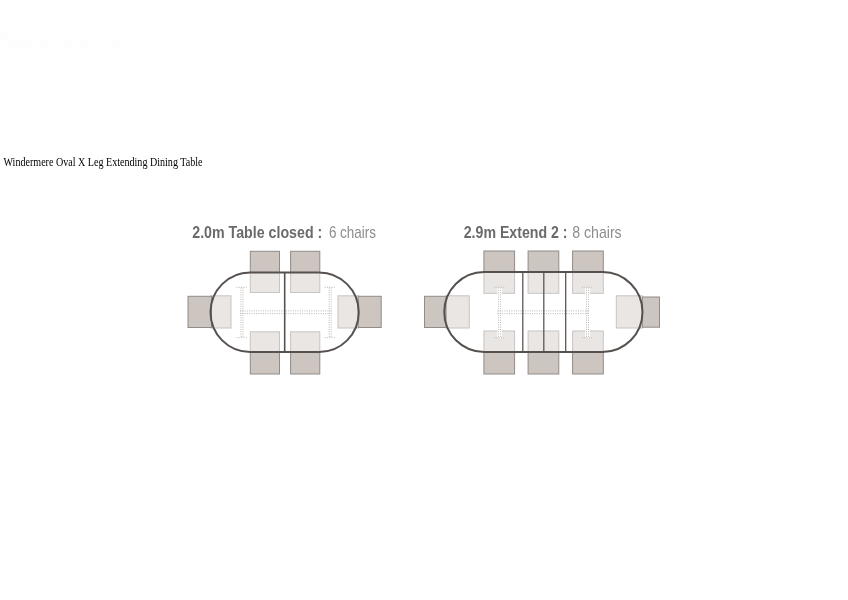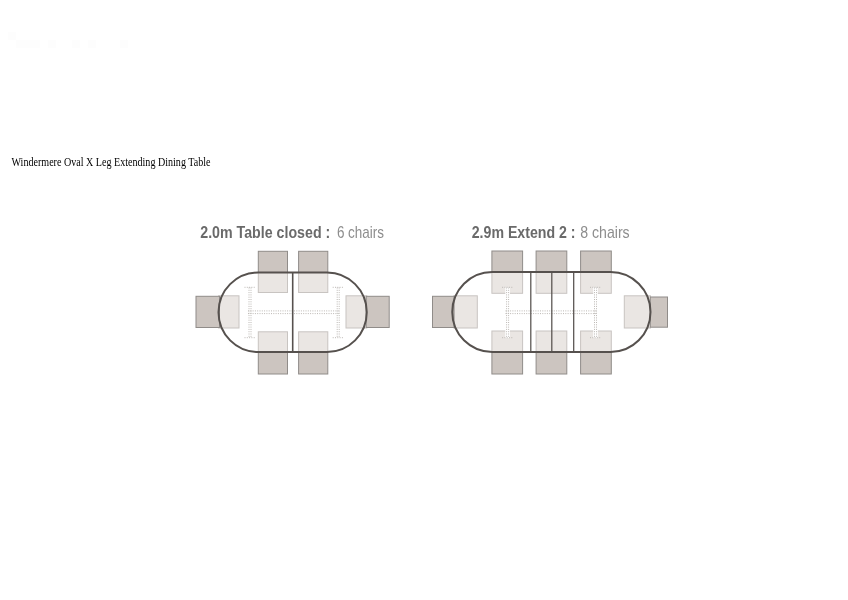--- a/index.html
+++ b/index.html
@@ -1,16 +1,16 @@
 <!DOCTYPE html>
 <html><head>
 <meta charset="utf-8">
 <style>
   html,body{margin:0;padding:0;background:#ffffff;}
-  #page{position:relative;width:820px;height:600px;background:#ffffff;overflow:hidden;margin-left:8px;}
+  #page{position:relative;width:820px;height:600px;background:#ffffff;overflow:hidden;}
   svg{position:absolute;left:0;top:0;}
   text{font-family:"Liberation Sans",sans-serif;}
 </style>
 </head>
 <body>
 <div id="page">
 <svg width="848" height="600" viewBox="0 0 848 600">
 
   <g fill="#fdfdfd">
     <rect x="0" y="32" width="8" height="8"></rect>

